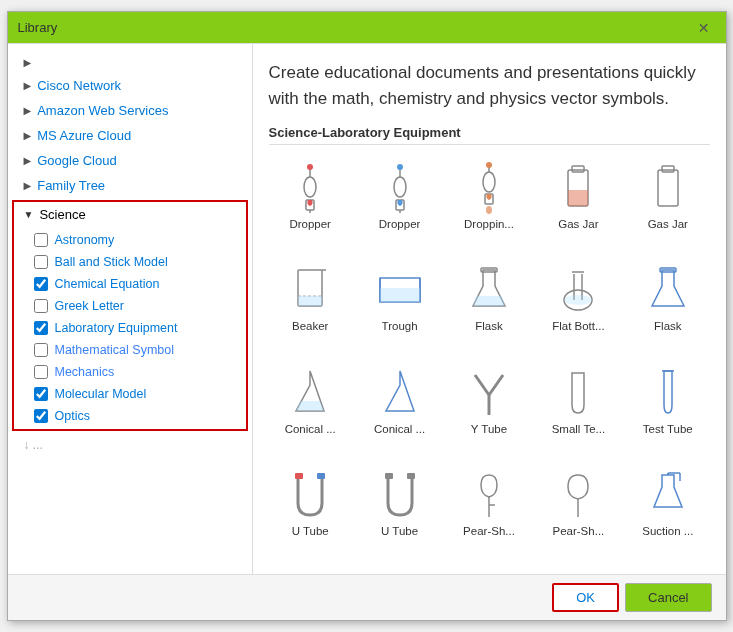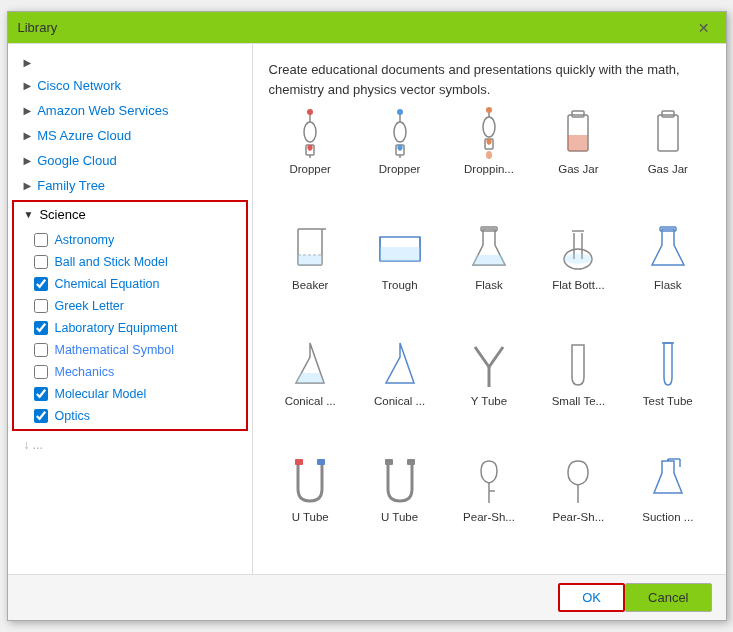--- a/index.html
+++ b/index.html
@@ -111,23 +111,23 @@
       font-size: 12.5px;
     }
     .content-area {
       flex: 1;
       display: flex;
       flex-direction: column;
       padding: 16px;
       overflow: hidden;
     }
     .description {
-      font-size: 13px;
-      color: #333;
-      margin-bottom: 1px;
+      font-size: 17px;
+      color: #333;
+      margin-bottom: 14px;
       line-height: 1.5;
     }
     .section-title {
       font-size: 13px;
       font-weight: bold;
       color: #333;
       margin-bottom: 10px;
       border-bottom: 1px solid #ddd;
       padding-bottom: 4px;
     }
@@ -162,21 +162,21 @@
       max-width: 70px;
       white-space: nowrap;
       overflow: hidden;
       text-overflow: ellipsis;
     }
     .dialog-footer {
       border-top: 1px solid #ddd;
       padding: 8px 14px;
       display: flex;
       justify-content: flex-end;
-      gap: 0;
+      gap: 6px;
       background: #f5f5f5;
     }
     .btn {
       padding: 5px 22px;
       font-size: 13px;
       cursor: pointer;
       border-radius: 2px;
     }
     .btn-ok {
       background: #fff;
@@ -270,20 +270,21 @@
         </div>
       </div>
 
       <div class="sidebar-item" style="color:#aaa; font-size:12px; padding-left:16px;">
         <span>↓ ...</span>
       </div>
     </div>
 
     <div class="content-area">
       <div class="description">Create educational documents and presentations quickly with the math, chemistry and physics vector symbols.</div>
+      <div class="section-title">Science-Laboratory Equipment</div>
       <div class="icons-grid">
 
         <div class="icon-cell">
           <div class="icon-svg">
             <svg width="44" height="52" viewBox="0 0 44 52">
               <rect x="18" y="38" width="8" height="10" rx="1" fill="none" stroke="#888" stroke-width="1.5"></rect>
               <line x1="22" y1="48" x2="22" y2="51" stroke="#888" stroke-width="1.5"></line>
               <ellipse cx="22" cy="25" rx="6" ry="10" fill="none" stroke="#888" stroke-width="1.5"></ellipse>
               <line x1="22" y1="15" x2="22" y2="6" stroke="#888" stroke-width="1.5"></line>
               <circle cx="22" cy="5" r="3" fill="#e05555" stroke="none"></circle>

